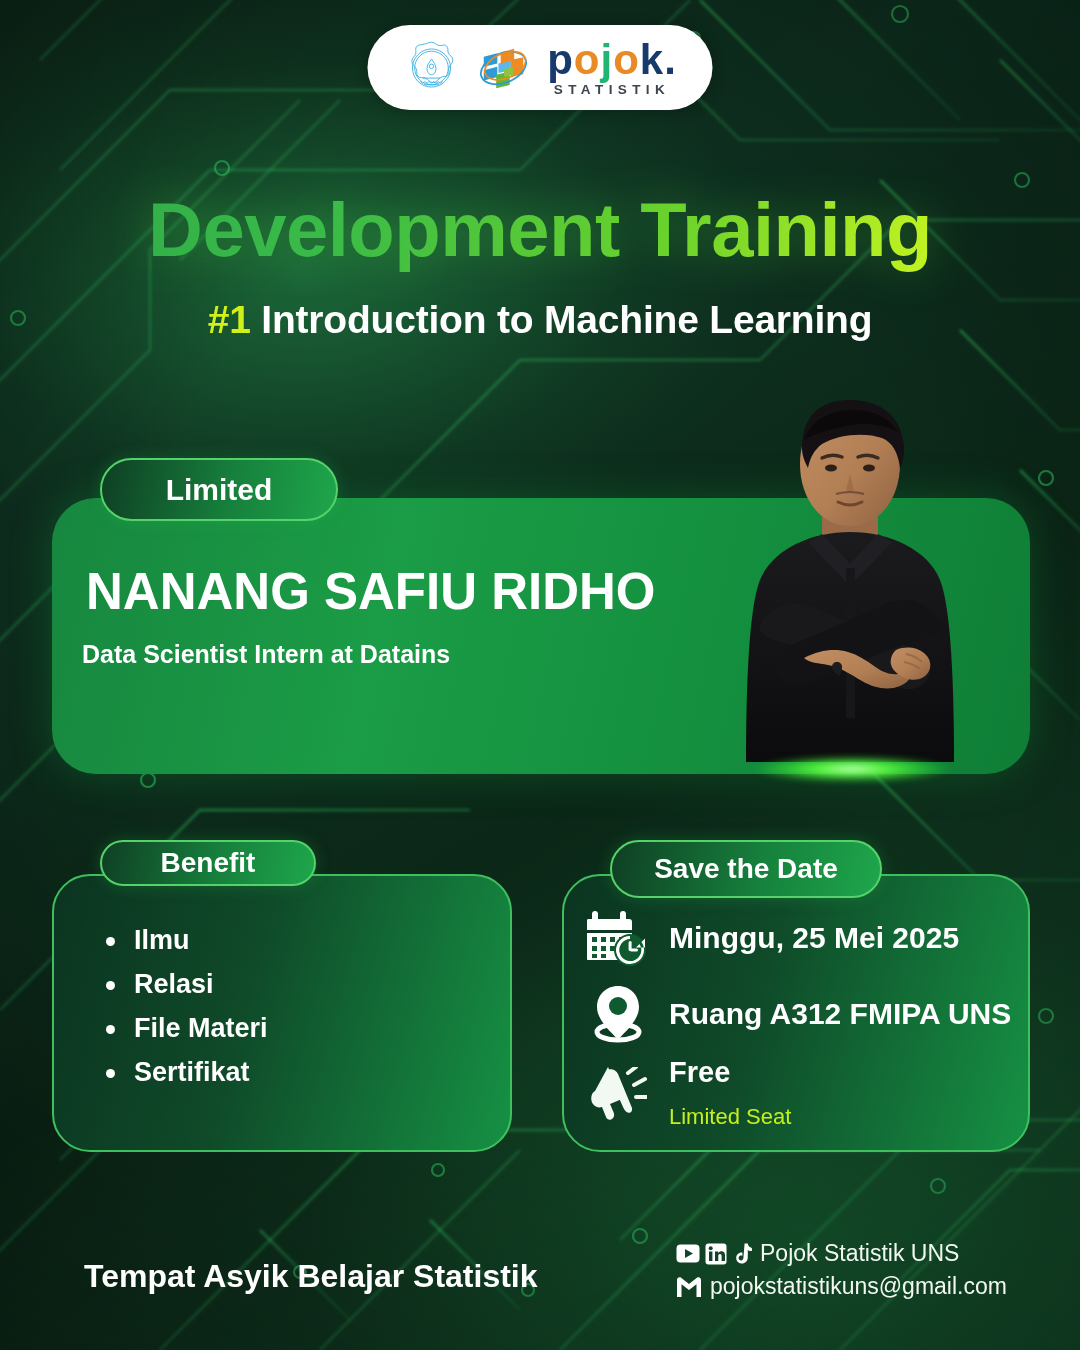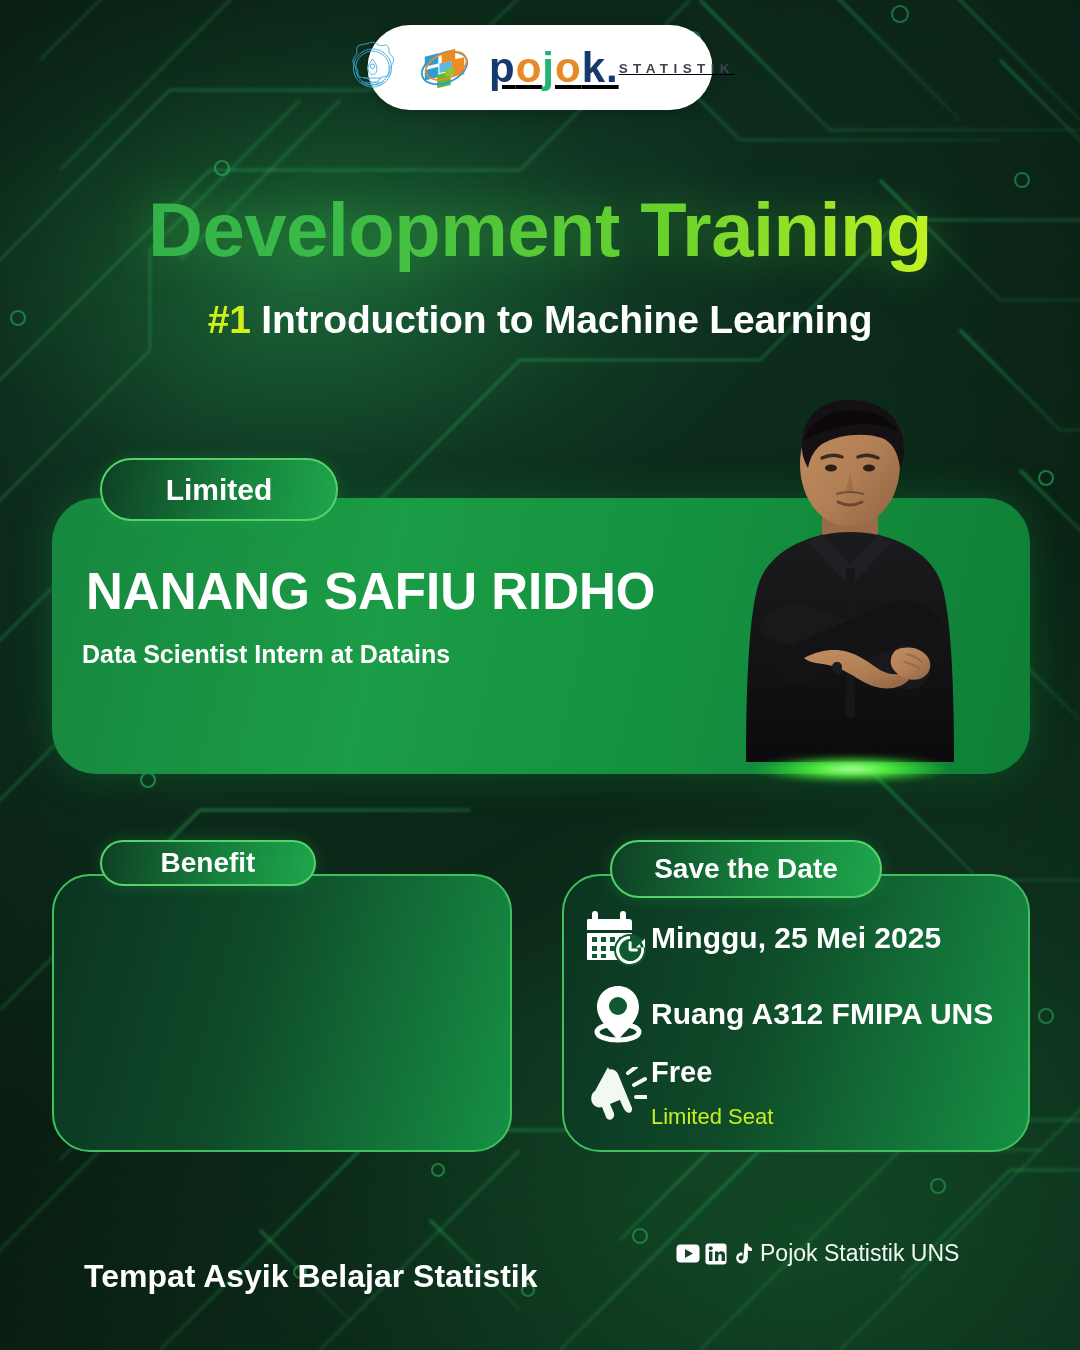--- a/index.html
+++ b/index.html
@@ -35,21 +35,21 @@
     top: 25px;
     width: 345px; height: 85px;
     background: #ffffff;
     border-radius: 48px;
     display: flex; align-items: center; justify-content: center;
     gap: 13px;
     box-shadow: 0 2px 14px rgba(0,0,0,0.25);
   }
   .uns-logo { width: 56px; height: 56px; flex: 0 0 auto; }
   .bps-logo { width: 62px; height: 58px; flex: 0 0 auto; }
-  .pojok-wrap { display: flex; align-items: center; line-height: 1; text-decoration: underline; }
+  .pojok-wrap { display: flex; flex-direction: column; align-items: center; line-height: 1; }
   .pojok-word { font-size: 42px; font-weight: 700; letter-spacing: 1px; }
   .pojok-word .c-navy { color: #163a6b; }
   .pojok-word .c-orange { color: #e88a25; }
   .pojok-word .c-green { color: #21b573; }
   .pojok-sub { font-size: 13.5px; font-weight: 700; letter-spacing: 5.4px; color: #3c4450; margin-top: 2px; }
 
   
   .title-main {
     position: absolute; top: 186px; left: 0; right: 0;
     text-align: center;
@@ -143,21 +143,21 @@
   .date-pill { left: 610px; top: 840px; width: 272px; height: 58px; font-size: 28px; }
   .date-card {
     position: absolute; left: 562px; top: 874px;
     width: 468px; height: 278px;
     border-radius: 38px;
     border: 2px solid #3fbf5d;
     background: linear-gradient(105deg, #0b3420 0%, #0f4a29 42%, #169144 100%);
     z-index: 4;
   }
   .date-rows { position: absolute; left: 585px; top: 905px; width: 430px; z-index: 7; }
-  .date-row { display: flex; align-items: center; margin-bottom: 10px; }
+  .date-row { display: flex; align-items: center; gap: 18px; margin-bottom: 10px; }
   .date-row .ico { flex: 0 0 auto; width: 66px; height: 66px; display: flex; align-items: center; justify-content: center; }
   .date-row .ico svg { display: block; }
   .d-title { font-size: 30px; font-weight: 700; color: #ffffff; line-height: 1.15; }
   .d-sub { font-size: 22px; font-weight: 400; color: #eef9ef; line-height: 1.3; }
   .d-free { font-size: 29px; font-weight: 700; color: #ffffff; line-height: 1.1; }
   .d-limited { font-size: 22px; font-weight: 400; color: #c6ef1d; line-height: 1.3; margin-top: 14px; }
 
   
   .tagline {
     position: absolute; left: 84px; top: 1258px;
@@ -324,20 +324,26 @@
       <path d="M140 284 c-4 -2 -8 -5 -8 -9 c0 -3 2 -5 5 -5 c3 0 5 2 5 5 c0 3 -1 6 -2 9 z" fill="#1c1c20"></path>
 
       <path d="M206 262 q10 2 16 8" stroke="#8e6241" stroke-width="1.8" fill="none" opacity="0.7"></path>
       <path d="M204 270 q10 2 16 7" stroke="#8e6241" stroke-width="1.8" fill="none" opacity="0.7"></path>
     </svg>
   </div>
   <div class="photo-glow"></div>
 
   <div class="pill benefit-pill">Benefit</div>
   <div class="benefit-card"></div>
+  <ul class="benefit-list">
+    <li>Ilmu</li>
+    <li>Relasi</li>
+    <li>File Materi</li>
+    <li>Sertifikat</li>
+  </ul>
 
   <div class="pill date-pill">Save the Date</div>
   <div class="date-card"></div>
   <div class="date-rows">
 
     <div class="date-row">
       <span class="ico">
         <svg width="62" height="58" viewBox="0 0 62 58" xmlns="http://www.w3.org/2000/svg" fill="#ffffff">
           <rect x="5" y="2" width="6" height="13" rx="3"></rect>
           <rect x="33" y="2" width="6" height="13" rx="3"></rect>
@@ -411,15 +417,23 @@
           <rect x="4" y="8.5" width="3.4" height="9.5" fill="#14432a"></rect>
           <circle cx="5.7" cy="5.2" r="2" fill="#14432a"></circle>
           <path d="M10 8.5 h3.2 v1.4 c0.8 -1.2 2 -1.7 3.3 -1.7 c2.2 0 3.5 1.4 3.5 4 v5.8 h-3.4 v-5.1 c0 -1.3 -0.5 -2 -1.6 -2 c-1.1 0 -1.7 0.8 -1.7 2 v5.1 h-3.3 z" fill="#14432a"></path>
         </svg>
         <svg width="20" height="22" viewBox="0 0 20 22" xmlns="http://www.w3.org/2000/svg">
           <path d="M12.6 0.6 h3.2 c0.3 2.4 1.7 4 4.1 4.3 v3.2 c-1.6 0.1 -3 -0.4 -4.1 -1.2 v7.3 c0 4 -3 6.6 -6.5 6.3 c-3 -0.3 -5.2 -2.8 -5.1 -5.8 c0.1 -3.2 2.8 -5.6 6.2 -5.2 v3.3 c-0.5 -0.2 -1 -0.3 -1.6 -0.2 c-1.4 0.2 -2.3 1.3 -2.2 2.6 c0.1 1.3 1.2 2.3 2.5 2.2 c1.4 -0.1 2.3 -1.2 2.3 -2.7 z" fill="#ffffff"></path>
         </svg>
       </span>
       <span class="ctext">Pojok Statistik UNS</span>
     </div>
+    <div class="contact-row">
+      <span class="sico">
+        <svg width="26" height="22" viewBox="0 0 26 22" xmlns="http://www.w3.org/2000/svg">
+          <path d="M1 21 V4 c0 -2.2 2.4 -3.5 4.1 -2.2 L13 8 l7.9 -6.2 C22.6 0.5 25 1.8 25 4 v17 h-4.5 V8.2 L13 14 L5.5 8.2 V21 z" fill="#ffffff"></path>
+        </svg>
+      </span>
+      <span class="ctext">pojokstatistikuns@gmail.com</span>
+    </div>
   </div>
 
 </div>
 
 </body></html>

